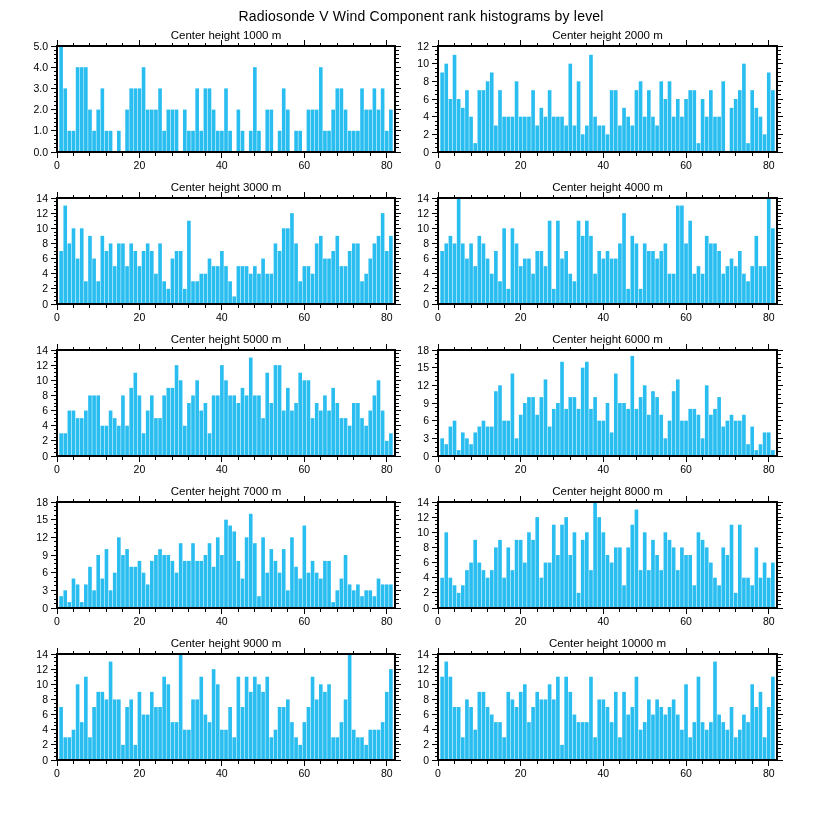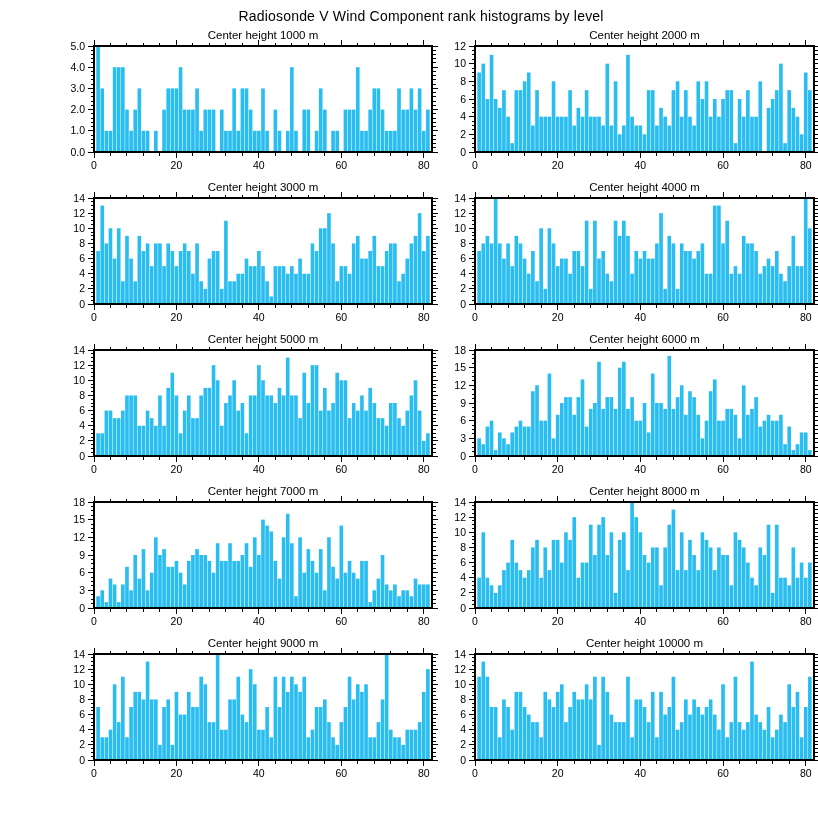--- a/index.html
+++ b/index.html
@@ -16,21 +16,21 @@
     color:#000;
     letter-spacing:0.2px;
     padding-left:24px;
   }
   .charts-grid{
     display:grid;
     grid-template-columns:409px 409px;
     grid-auto-rows:152px;
     width:818px;
   }
-  .panel-cell{width:409px;height:152px;margin-left:37px;}
+  .panel-cell{width:409px;height:152px;}
   svg text{font-family:"Liberation Sans", sans-serif;fill:#000;}
 </style>
 </head>
 <body>
 
 <h1 class="page-title">Radiosonde V Wind Component rank histograms by level</h1>
 
 <main class="charts-grid" id="charts-grid">
     <div class="panel-cell"><svg width="409" height="152" viewBox="0 0 409 152">
         <text x="226" y="13" text-anchor="middle" font-size="11.5" fill="#000000">Center height 1000 m</text>

